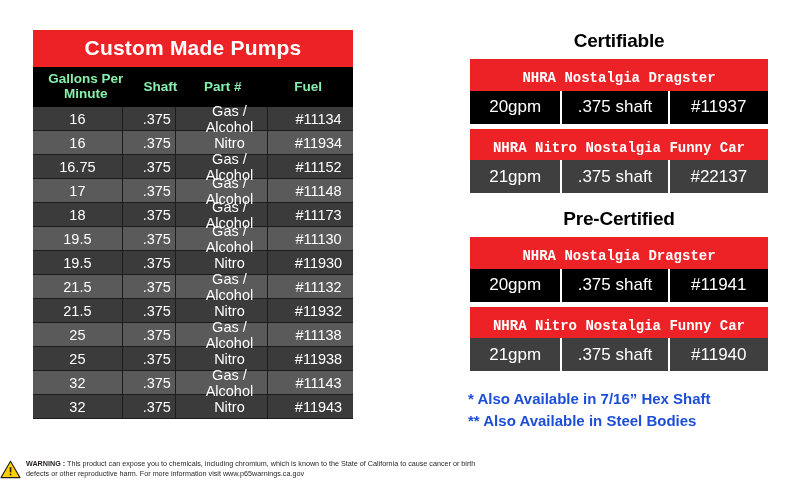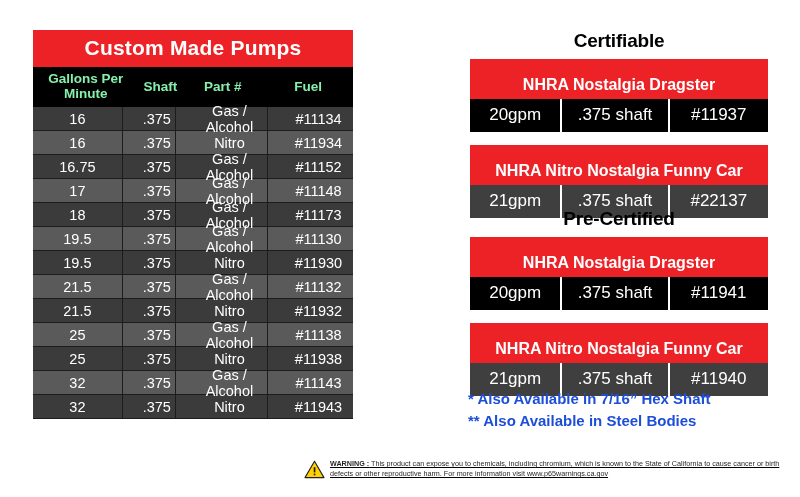--- a/index.html
+++ b/index.html
@@ -87,33 +87,34 @@
     font-size: 19px;
     font-weight: bold;
     text-align: center;
     letter-spacing: -0.2px;
     margin-bottom: 7px;
   }
   .cert-table { width: 100%; }
   .cert-cat-bar {
     background: #ED2227;
     color: #ffffff;
-    font-size: 16px;
-    font-weight: bold;
-    text-align: center;
-    padding: 18px 0 5px 0;
+    font-size: 14px;
+    font-weight: bold;
+    text-align: center;
+    padding: 12px 0 5px 0;
     line-height: 1.05;
+    font-family: Liberation Mono, monospace;
   }
   .cert-value-row {
     display: flex;
     color: #ffffff;
     font-size: 17px;
     height: 33px;
     align-items: stretch;
-    margin-bottom: 13px;
+    margin-bottom: 5px;
   }
   .cert-value-row.black { background: #000000; }
   .cert-value-row.gray  { background: #3f3f3f; }
   .cert-value-row .cell {
     display: flex;
     align-items: center;
     justify-content: center;
     border-right: 2px solid #ffffff;
     box-sizing: border-box;
   }
@@ -135,23 +136,22 @@
     line-height: 1.45;
   }
 
   
   #prop65-warning {
     position: absolute;
     left: 0;
     right: 0;
     top: 459px;
     display: flex;
-    justify-content: flex-end;
+    justify-content: flex-start;
     align-items: flex-start;
-    text-decoration: underline;
   }
   #prop65-inner {
     display: flex;
     align-items: flex-start;
     gap: 5px;
   }
   #warning-triangle-icon {
     flex: 0 0 auto;
     margin-top: 1px;
   }

